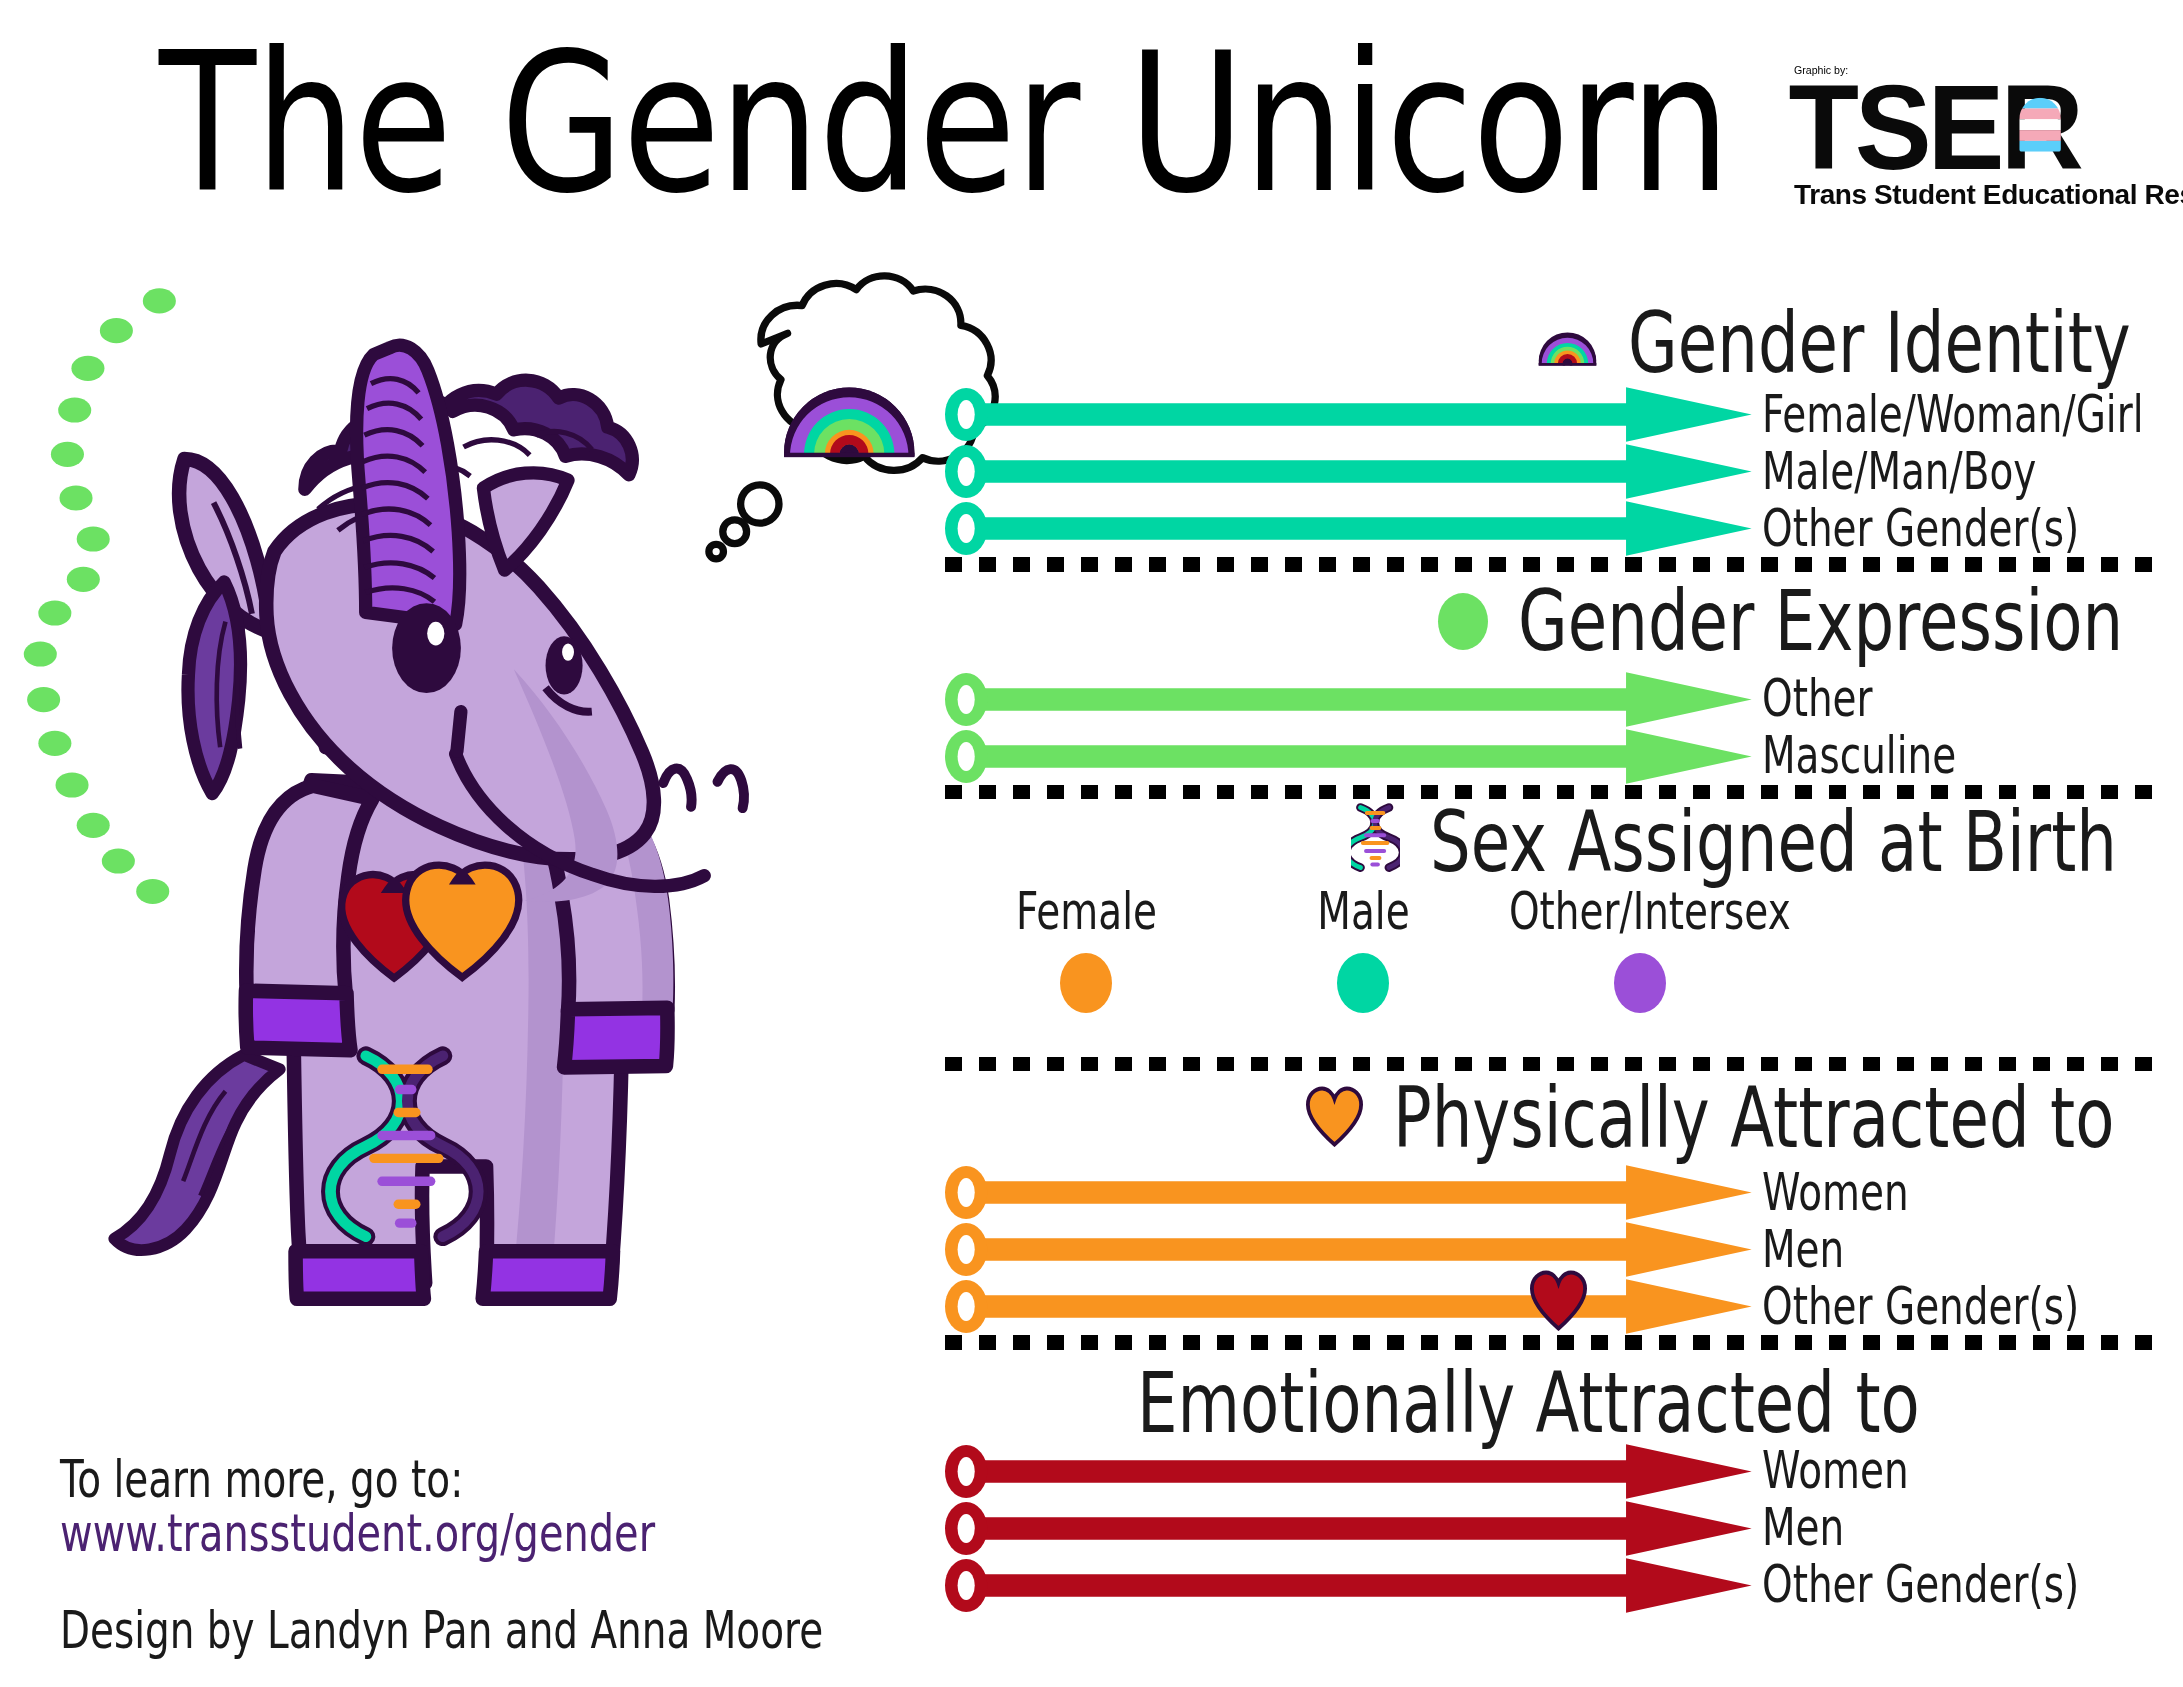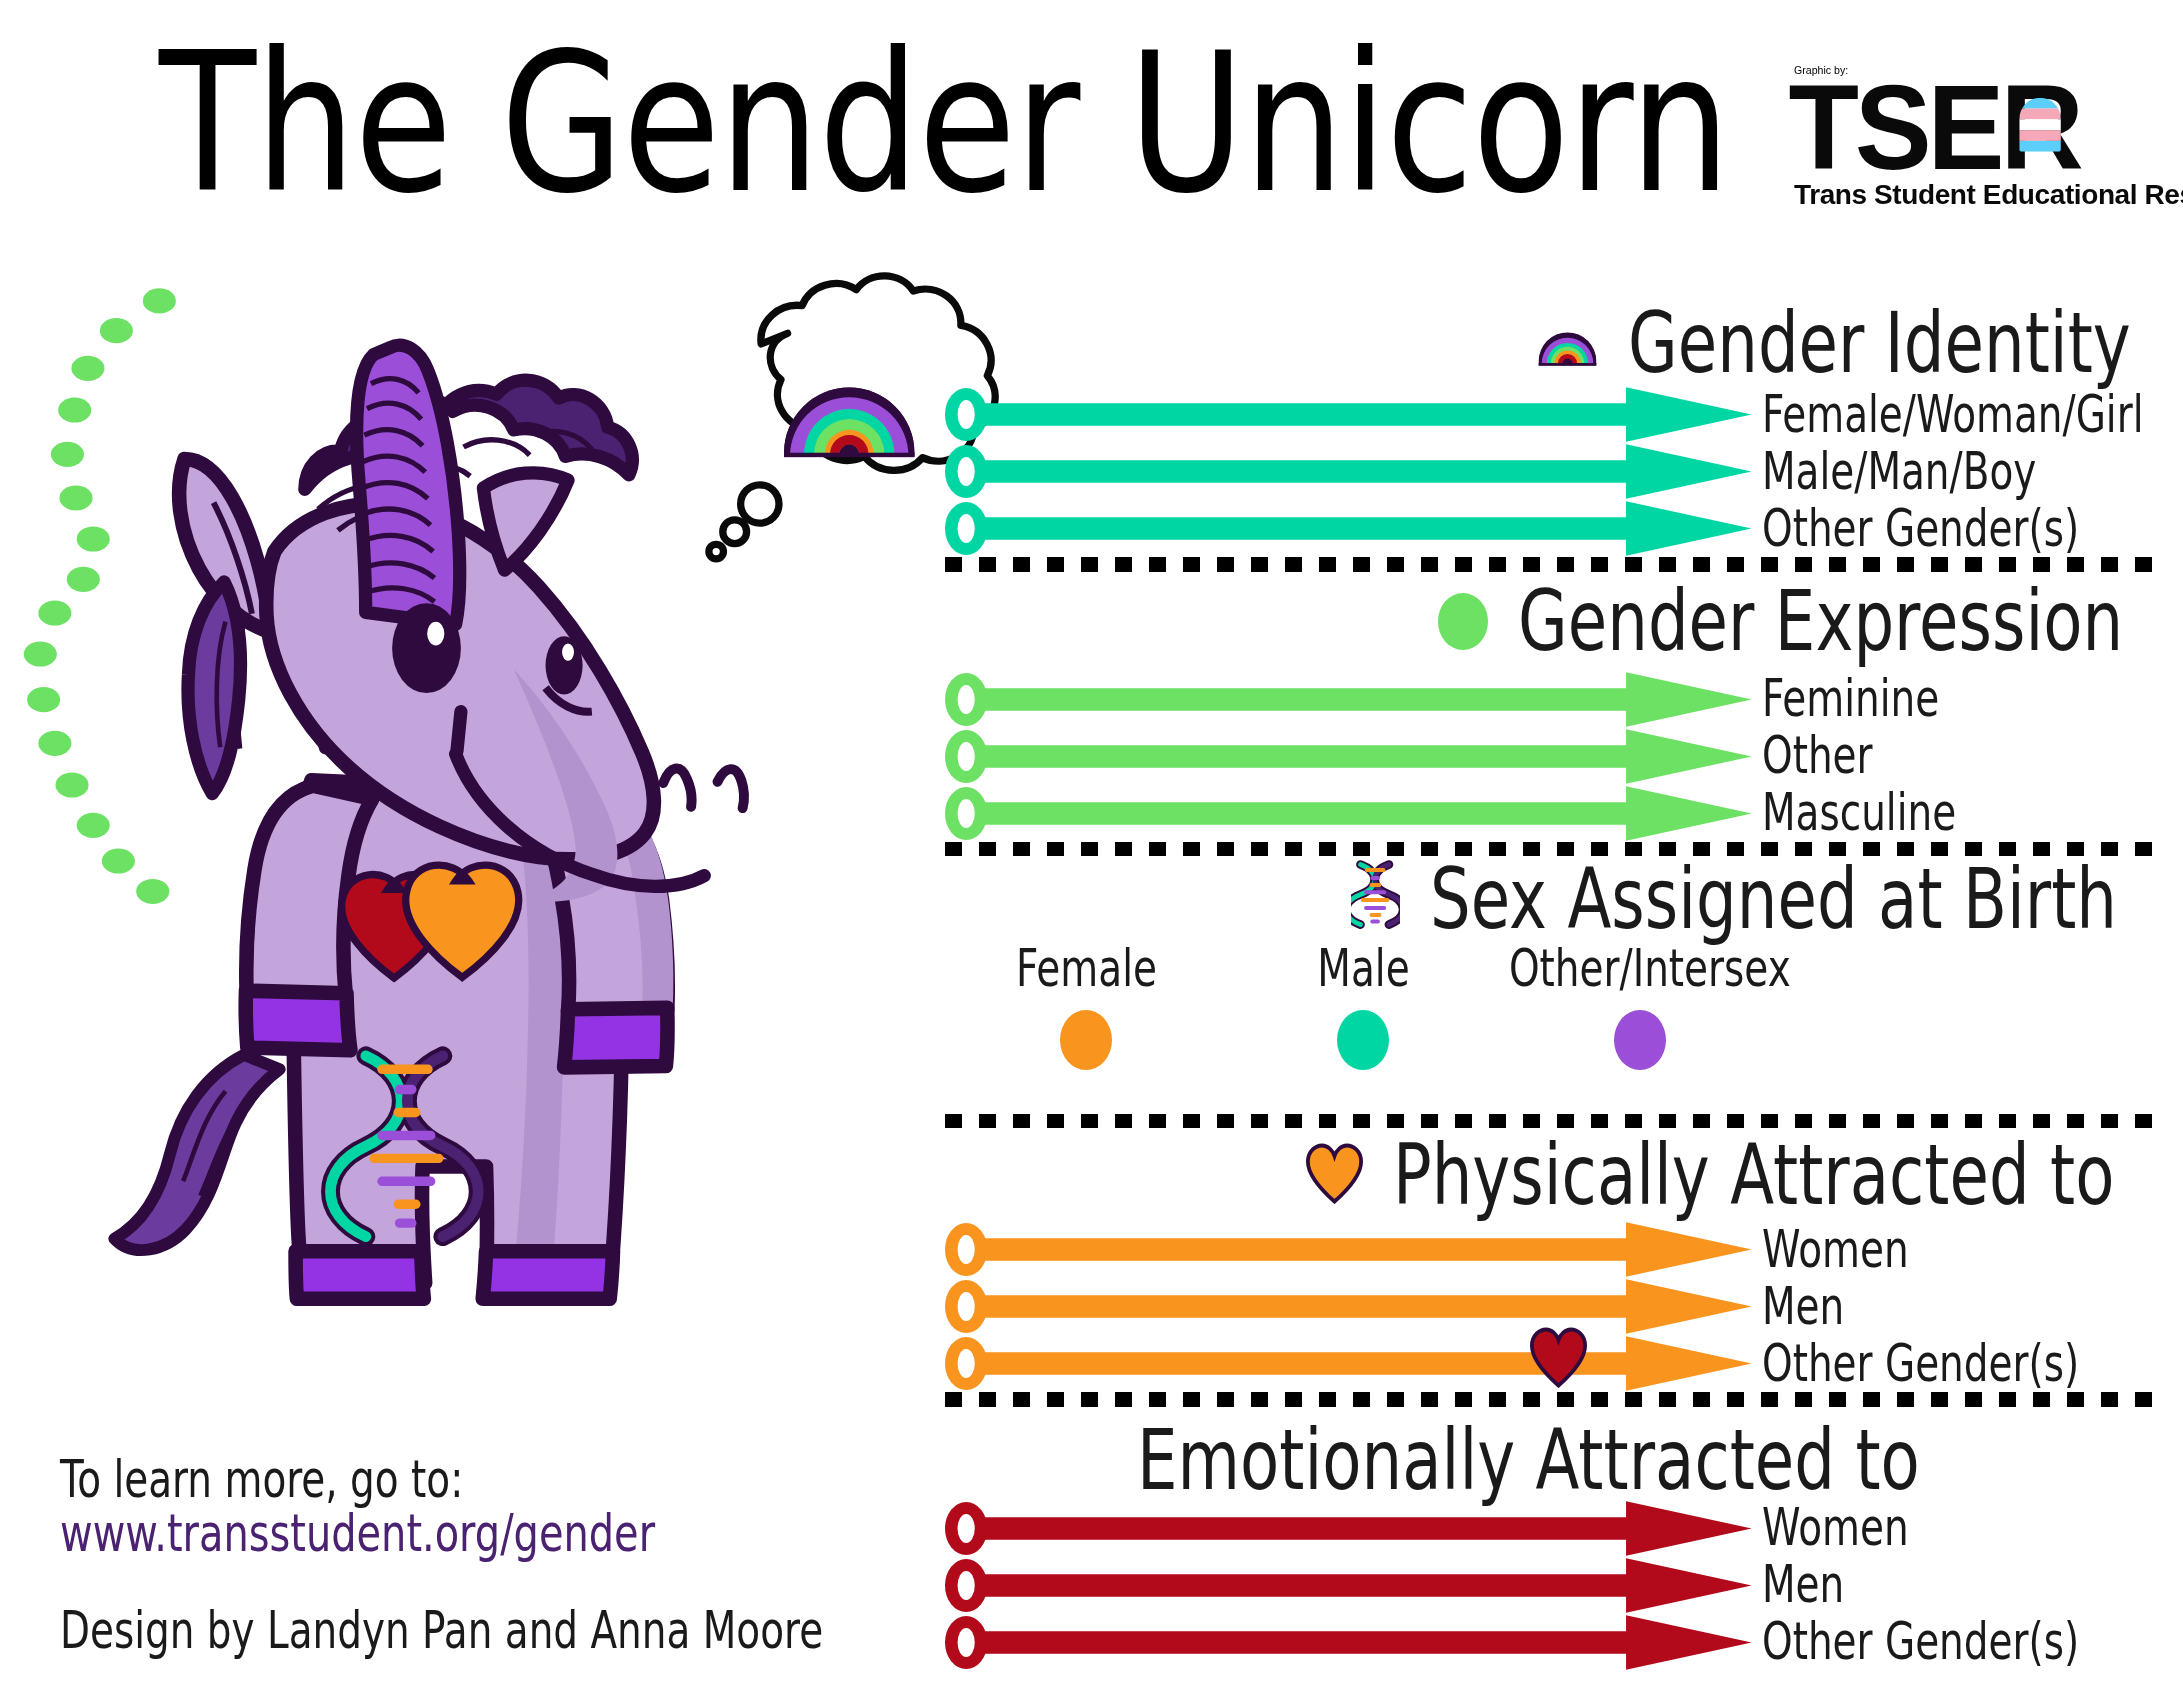--- a/index.html
+++ b/index.html
@@ -426,30 +426,20 @@
   </div>
 
   <div class="divider"></div>
 
   <div class="section">
     <div class="sec-head" style="height:99px;">
       <span class="ico dot-green"></span>
       <span class="sec-title">Gender Expression</span>
     </div>
     <div class="rows">
-      <div class="arow">
-        <span class="arrow-wrap">
-          <svg viewBox="0 0 1222 86" preserveAspectRatio="none">
-            <polygon points="30,26 1030,26 1030,2 1220,43 1030,84 1030,60 30,60" fill="#6CE163"></polygon>
-            <ellipse cx="32" cy="43" rx="32" ry="40" fill="#6CE163"></ellipse>
-            <ellipse cx="32" cy="43" rx="13" ry="22" fill="#fff"></ellipse>
-          </svg>
-        </span>
-        <span class="lab">Feminine</span>
-      </div>
       <div class="arow">
         <span class="arrow-wrap">
           <svg viewBox="0 0 1222 86" preserveAspectRatio="none">
             <polygon points="30,26 1030,26 1030,2 1220,43 1030,84 1030,60 30,60" fill="#6CE163"></polygon>
             <ellipse cx="32" cy="43" rx="32" ry="40" fill="#6CE163"></ellipse>
             <ellipse cx="32" cy="43" rx="13" ry="22" fill="#fff"></ellipse>
           </svg>
         </span>
         <span class="lab">Other</span>
       </div>

